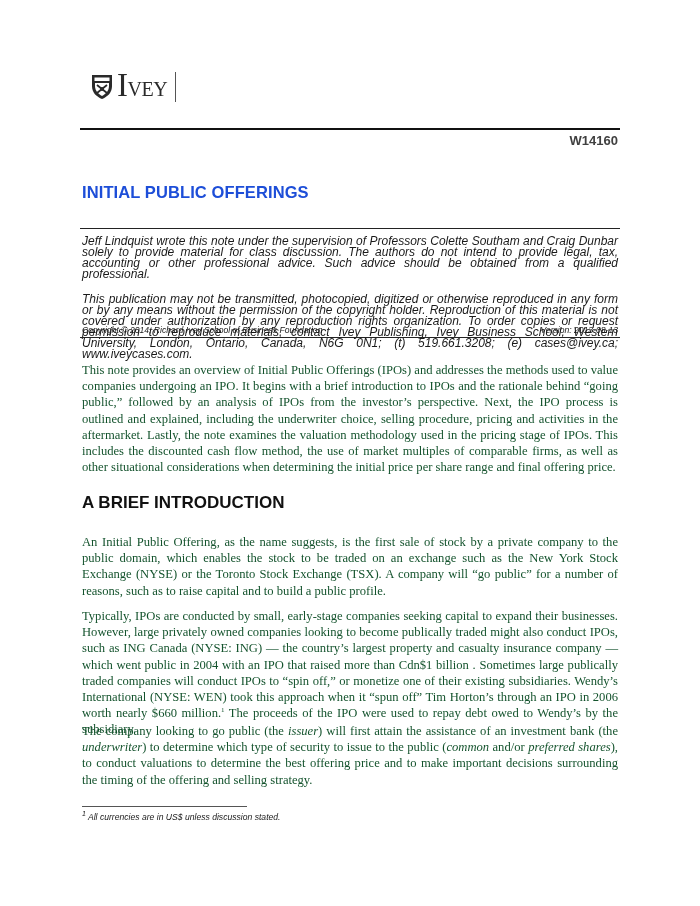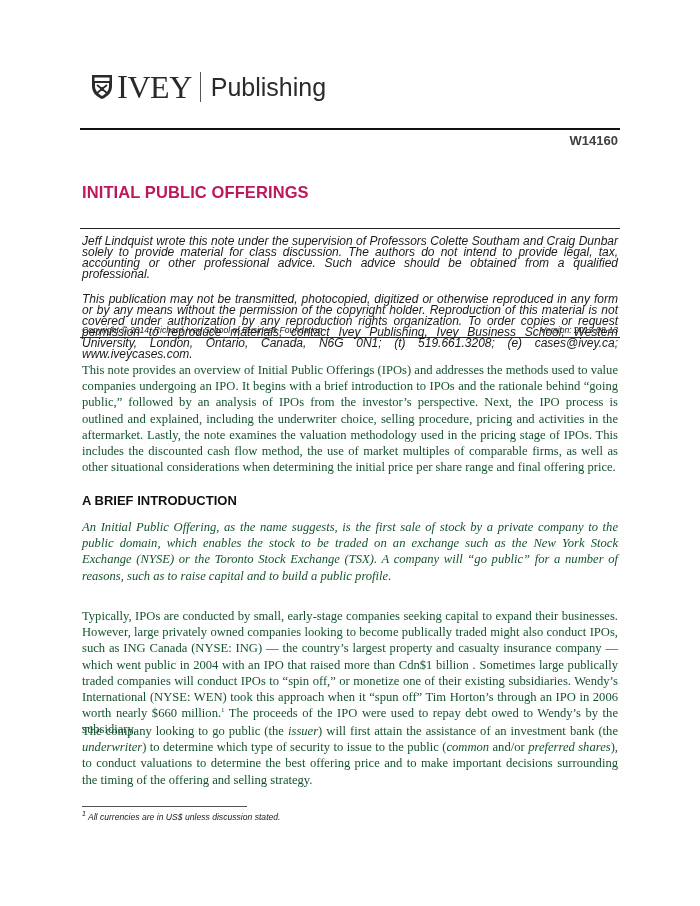--- a/index.html
+++ b/index.html
@@ -2,44 +2,44 @@
 <html><head>
 <meta charset="utf-8">
 <style>
   html, body { margin: 0; padding: 0; background: #ffffff; }
   body { width: 700px; height: 906px; position: relative; overflow: hidden; color: #1a1a1a; }
   .page { position: absolute; left: 0; top: 0; width: 700px; height: 906px; }
 
   .logo { position: absolute; left: 91px; top: 70px; height: 34px; display: flex; align-items: center; }
   .shield { width: 22px; height: 26px; margin-right: 4px; }
   .ivey-word { font-family: "Liberation Serif", serif; font-size: 33px; letter-spacing: -0.5px; color: #2a2a2a; line-height: 34px; }
-  .ivey-word .sm { font-size: 32px; }
+  .ivey-word .sm { font-size: 20px; }
   .logo-divider { width: 1px; height: 30px; background: #555; margin: 0 10px 0 8px; }
   .publishing { font-family: "Liberation Sans", sans-serif; font-size: 25px; color: #2a2a2a; line-height: 34px; }
 
   .top-rule { position: absolute; left: 80px; top: 128px; width: 540px; height: 2px; background: #111; }
   .case-number { position: absolute; right: 82px; top: 133px; font-family: "Liberation Sans", sans-serif; font-weight: bold; font-size: 13px; color: #404040; }
 
-  .title { position: absolute; left: 82px; top: 183px; font-family: "Liberation Sans", sans-serif; font-weight: bold; font-size: 16.5px; color: #be185d; letter-spacing: 0.1px; }
+  .title { position: absolute; left: 82px; top: 183px; font-family: "Liberation Sans", sans-serif; font-weight: bold; font-size: 16.5px; color: #1d4ed8; letter-spacing: 0.1px; }
 
   .title-rule { position: absolute; left: 80px; top: 228px; width: 540px; height: 1px; background: #222; }
 
   .italic-block { position: absolute; left: 82px; width: 536px; font-family: "Liberation Sans", sans-serif; font-style: italic; font-size: 12px; line-height: 11px; text-align: justify; color: #1a1a1a; }
   .note-block { top: 236px; }
   .rights-block { top: 294px; }
   .copyright-line { position: absolute; left: 82px; top: 325px; width: 536px; display: flex; justify-content: space-between; font-family: "Liberation Sans", sans-serif; font-style: italic; font-size: 8.6px; color: #1a1a1a; gap: 44px; }
   .copyright-rule { position: absolute; left: 80px; top: 337px; width: 540px; height: 1px; background: #222; }
 
   .body-para { position: absolute; left: 82px; width: 536px; font-family: "Liberation Serif", serif; font-size: 12.6px; line-height: 16.2px; text-align: justify; color: #14532d; }
   .para-intro { top: 362px; }
-  .para-a { top: 519px; font-style: italic; }
+  .para-a { top: 534px; }
   .para-b { top: 608px; }
   .para-c { top: 723px; }
 
-  .section-heading { position: absolute; left: 82px; top: 493px; font-family: "Liberation Sans", sans-serif; font-weight: bold; font-size: 13px; color: #111; }
+  .section-heading { position: absolute; left: 82px; top: 493px; font-family: "Liberation Sans", sans-serif; font-weight: bold; font-size: 17px; color: #111; }
 
   .fn-rule { position: absolute; left: 82px; top: 806px; width: 165px; height: 1px; background: #555; }
   .footnote { position: absolute; left: 82px; top: 812px; font-family: "Liberation Sans", sans-serif; font-style: italic; font-size: 8.6px; color: #1a1a1a; }
   .footnote sup, .body-para sup { font-size: 7px; line-height: 0; vertical-align: super; }
   i { }
 </style>
 </head>
 <body>
 
 <div class="page">
@@ -47,21 +47,20 @@
   <div class="logo">
     <svg class="shield" viewBox="0 0 22 26">
       <path d="M1 1 H21 V12 C21 19 16 23 11 25 C6 23 1 19 1 12 Z" fill="#2a2a2a"></path>
       <path d="M3.5 3.5 H18.5 V7 H3.5 Z" fill="#fff"></path>
       <path d="M4 9 L18 9 L18 12 C18 17 14.5 20 11 22 C7.5 20 4 17 4 12 Z" fill="#fff"></path>
       <path d="M6 11 L16 19 M16 11 L6 19" stroke="#2a2a2a" stroke-width="1.8"></path>
       <circle cx="11" cy="15" r="2" fill="#2a2a2a"></circle>
     </svg>
     <span class="ivey-word">I<span class="sm">VEY</span></span>
     <span class="logo-divider"></span>
-    <span class="publishing">Publishing</span>
   </div>
 
   <div class="top-rule"></div>
   <div class="case-number">W14160</div>
 
   <div class="title">INITIAL PUBLIC OFFERINGS</div>
   <div class="title-rule"></div>
 
   <div class="italic-block note-block">Jeff Lindquist wrote this note under the supervision of Professors Colette Southam and Craig Dunbar solely to provide material for class discussion. The authors do not intend to provide legal, tax, accounting or other professional advice. Such advice should be obtained from a qualified professional.</div>
   <div class="italic-block rights-block">This publication may not be transmitted, photocopied, digitized or otherwise reproduced in any form or by any means without the permission of the copyright holder. Reproduction of this material is not covered under authorization by any reproduction rights organization. To order copies or request permission to reproduce materials, contact Ivey Publishing, Ivey Business School, Western University, London, Ontario, Canada, N6G 0N1; (t) 519.661.3208; (e) cases@ivey.ca; www.iveycases.com.</div>

